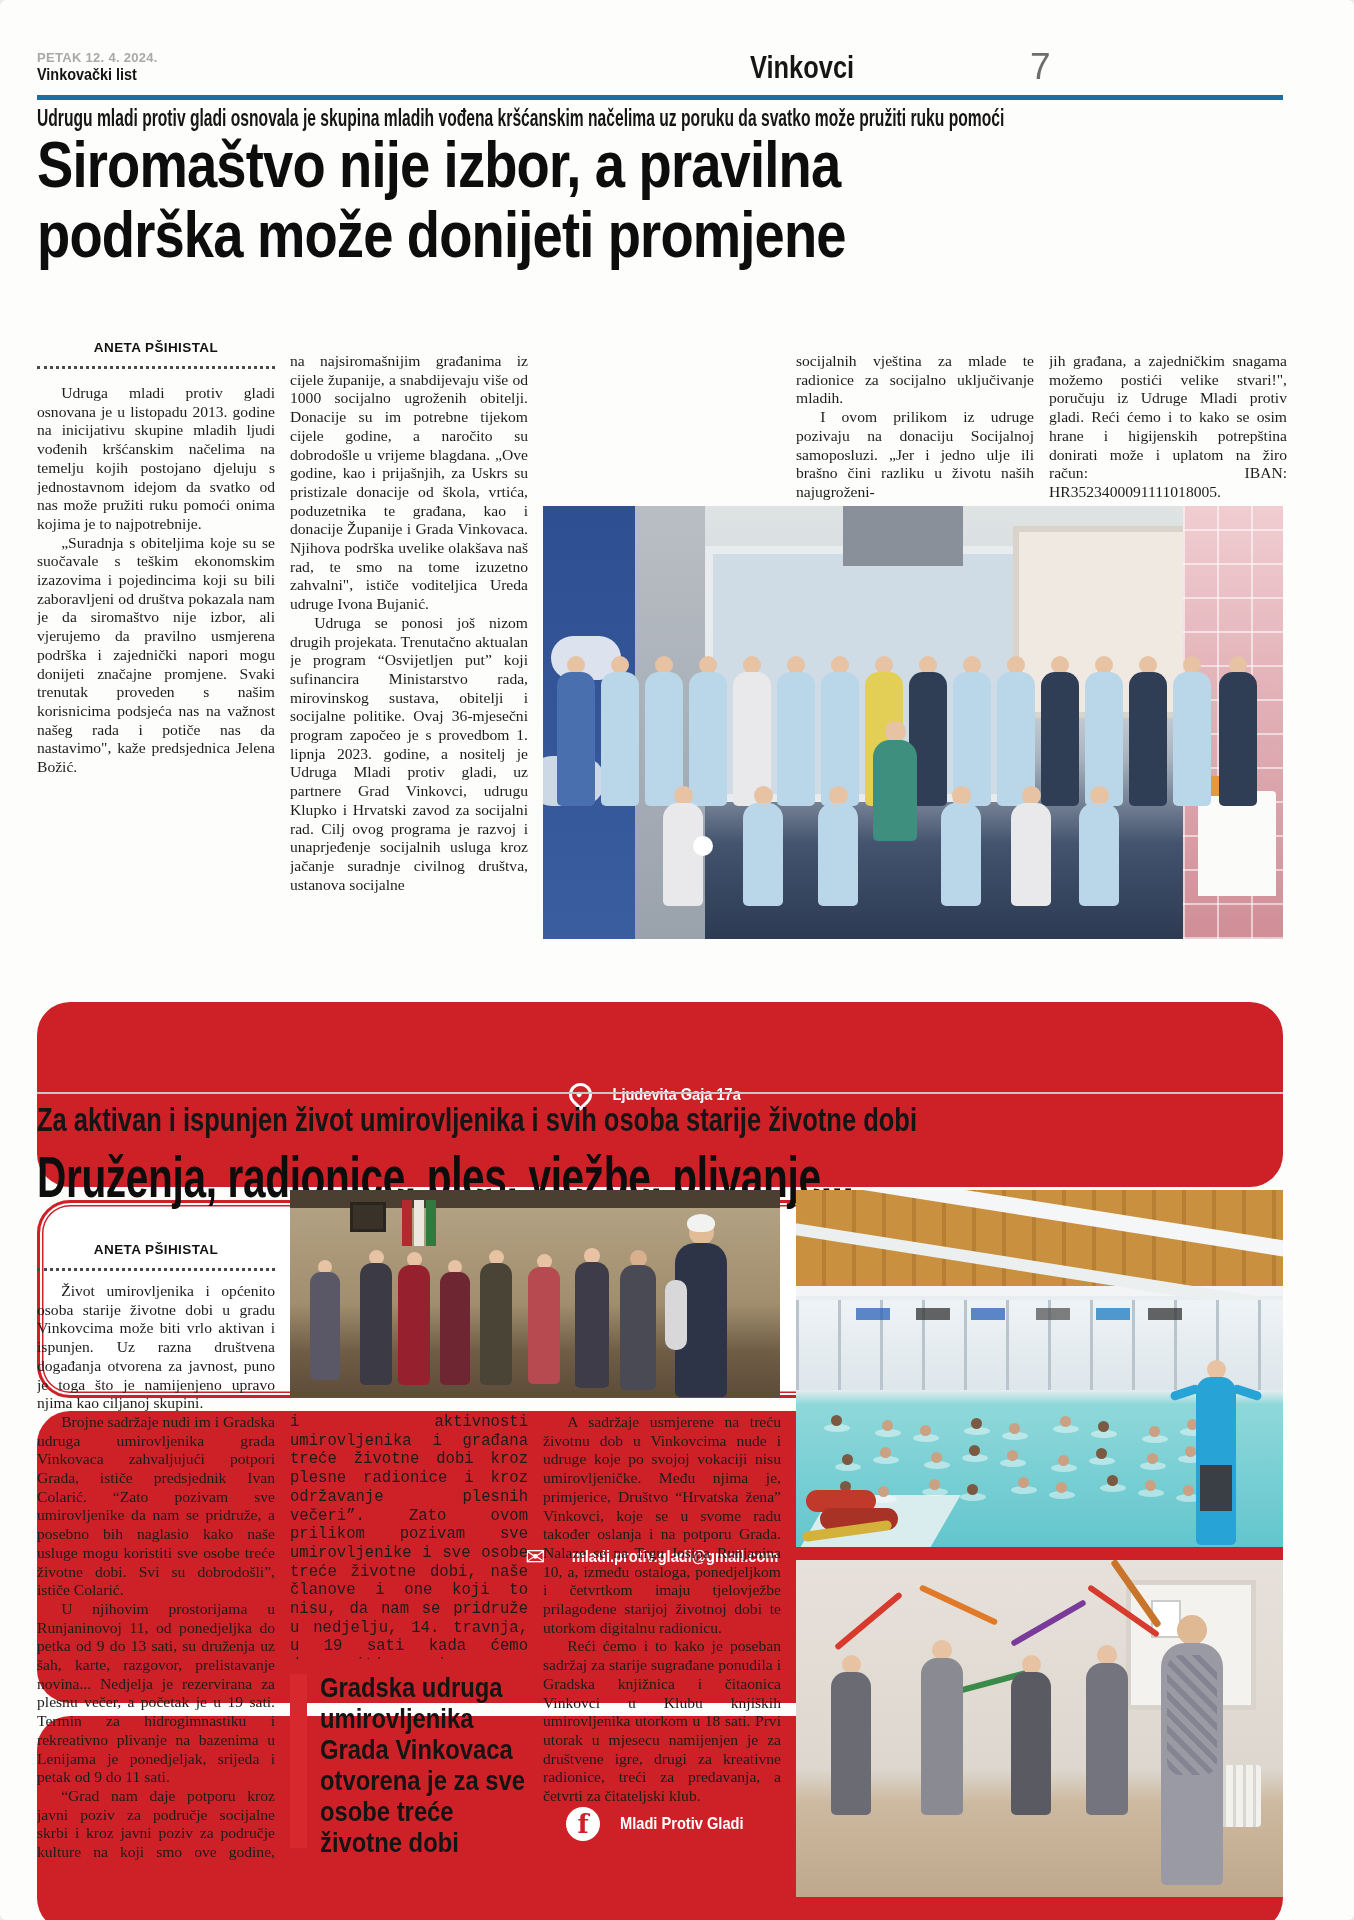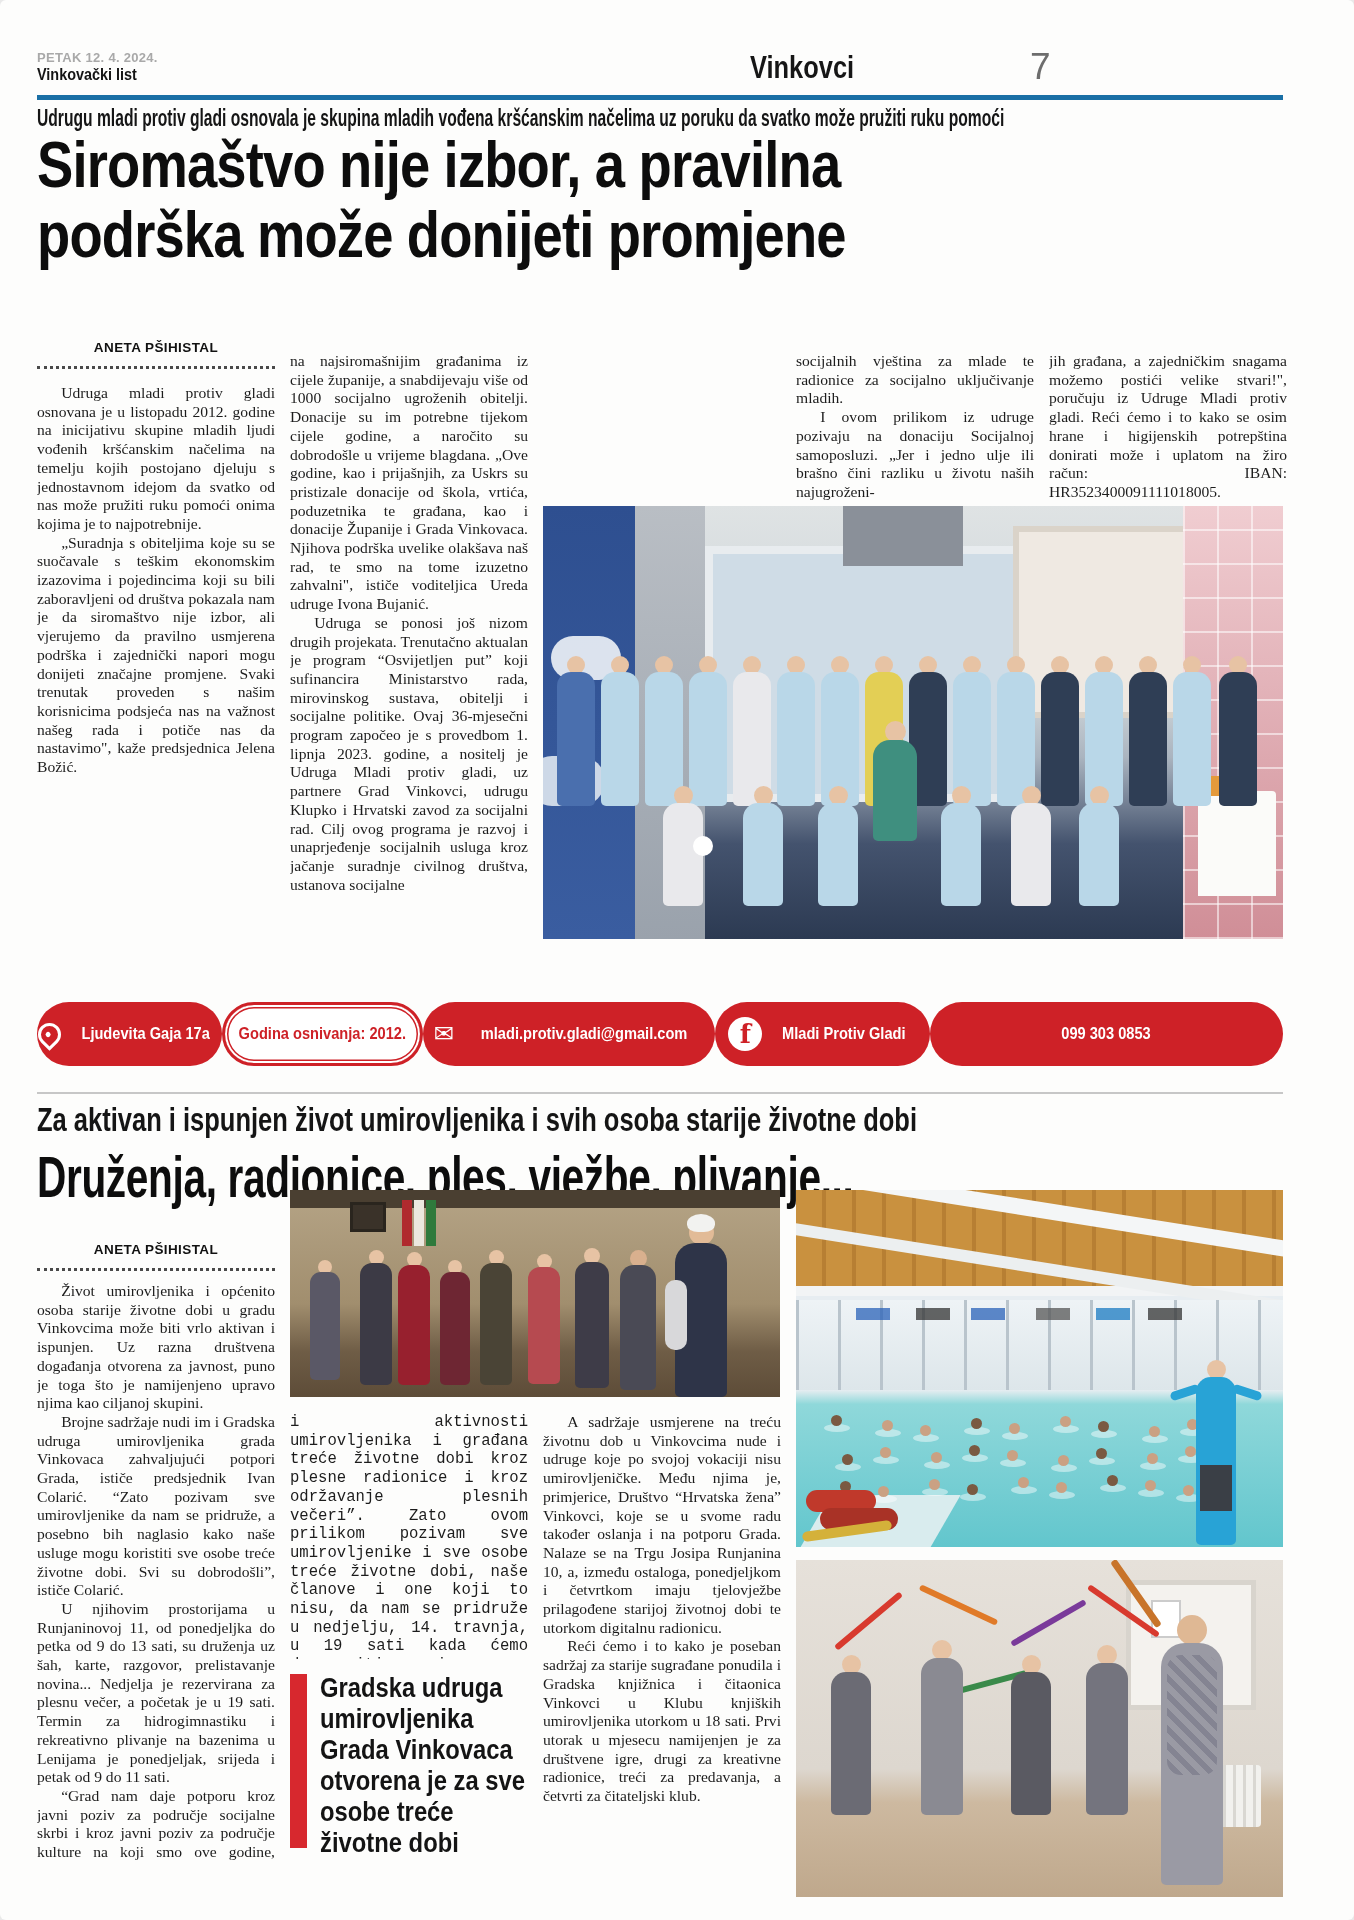--- a/index.html
+++ b/index.html
@@ -28,21 +28,21 @@
 
   
   .col{width:238px;font-size:15.6px;line-height:18.7px;text-align:justify;overflow:hidden;}
   .col p{margin:0;text-indent:1.55em;}
   .col p.cont{text-indent:0;}
 
   
   .photo{overflow:hidden;background:#ccc;}
 
   
-  .cbar{left:37px;top:1002px;width:1246px;height:64px;display:flex;}
+  .cbar{left:37px;top:1002px;width:1246px;height:64px;display:flex;gap:13px;flex-direction:column;}
   .pill{border-radius:33px;display:flex;align-items:center;justify-content:center;gap:10px;
         font-family:"Liberation Sans",sans-serif;font-weight:bold;font-size:17px;white-space:nowrap;}
   .pill .lbl{transform:scaleX(.86);}
   .pill-solid{background:#ce2127;color:#fff;}
   .pill-outline{background:#fff;border:3px solid #ce2127;color:#ce2127;box-shadow:inset 0 0 0 2px #fff,inset 0 0 0 3.5px #ce2127;}
   .pin{width:17px;height:17px;border:3px solid #fff;border-radius:50% 50% 50% 0;transform:rotate(-45deg);position:relative;flex:0 0 auto;}
   .pin::after{content:"";position:absolute;left:4.5px;top:4.5px;width:5px;height:5px;border-radius:50%;background:#fff;}
   .env{font-family:"DejaVu Sans",sans-serif;font-size:24px;line-height:1;color:#fff;}
   .fb{width:34px;height:34px;border-radius:50%;background:#fff;color:#ce2127;display:flex;align-items:center;justify-content:center;
       font-family:"DejaVu Serif",serif;font-weight:bold;font-size:26px;flex:0 0 auto;}
@@ -66,21 +66,21 @@
   <div class="abs blue-rule"></div>
 
   <div class="abs sans kicker k1">Udrugu mladi protiv gladi osnovala je skupina mladih vođena kršćanskim načelima uz poruku da svatko može pružiti ruku pomoći</div>
   <div class="abs sans h1line h1a">Siromaštvo nije izbor, a pravilna</div>
   <div class="abs sans h1line h1b">podrška može donijeti promjene</div>
 
   <div class="abs byline" style="left:37px;top:340px;">ANETA PŠIHISTAL</div>
   <div class="abs dotline" style="left:37px;top:366px;"></div>
 
   <div class="abs col" style="left:37px;top:384px;height:552px;">
-      <p>Udruga mladi protiv gladi osnovana je u listopadu 2012. godine na inicijativu skupine mladih ljudi vođenih kršćanskim načelima na temelju kojih postojano djeluju s jednostavnom idejom da svatko od nas može pružiti ruku pomoći onima kojima je to najpotrebnije.</p>
+      <p>Udruga mladi protiv gladi osnovana je u listopadu 2013. godine na inicijativu skupine mladih ljudi vođenih kršćanskim načelima na temelju kojih postojano djeluju s jednostavnom idejom da svatko od nas može pružiti ruku pomoći onima kojima je to najpotrebnije.</p>
       <p>„Suradnja s obiteljima koje su se suočavale s teškim ekonomskim izazovima i pojedincima koji su bili zaboravljeni od društva pokazala nam je da siromaštvo nije izbor, ali vjerujemo da pravilno usmjerena podrška i zajednički napori mogu donijeti značajne promjene. Svaki trenutak proveden s našim korisnicima podsjeća nas na važnost našeg rada i potiče nas da nastavimo", kaže predsjednica Jelena Božić.</p>
     </div>
   <div class="abs col" style="left:290px;top:352px;height:586px;">
       <p class="cont">na najsiromašnijim građanima iz cijele županije, a snabdijevaju više od 1000 socijalno ugroženih obitelji. Donacije su im potrebne tijekom cijele godine, a naročito su dobrodošle u vrijeme blagdana. „Ove godine, kao i prijašnjih, za Uskrs su pristizale donacije od škola, vrtića, poduzetnika te građana, kao i donacije Županije i Grada Vinkovaca. Njihova podrška uvelike olakšava naš rad, te smo na tome izuzetno zahvalni", ističe voditeljica Ureda udruge Ivona Bujanić.</p>
       <p>Udruga se ponosi još nizom drugih projekata. Trenutačno aktualan je program “Osvijetljen put” koji sufinancira Ministarstvo rada, mirovinskog sustava, obitelji i socijalne politike. Ovaj 36-mjesečni program započeo je s provedbom 1. lipnja 2023. godine, a nositelj je Udruga Mladi protiv gladi, uz partnere Grad Vinkovci, udrugu Klupko i Hrvatski zavod za socijalni rad. Cilj ovog programa je razvoj i unaprjeđenje socijalnih usluga kroz jačanje suradnje civilnog društva, ustanova socijalne</p>
     </div>
   <div class="abs col" style="left:796px;top:352px;height:151px;">
       <p class="cont">socijalnih vještina za mlade te radionice za socijalno uključivanje mladih.</p>
       <p>I ovom prilikom iz udruge pozivaju na donaciju Socijalnoj samoposluzi. „Jer i jedno ulje ili brašno čini razliku u životu naših najugroženi-</p>
     </div>

